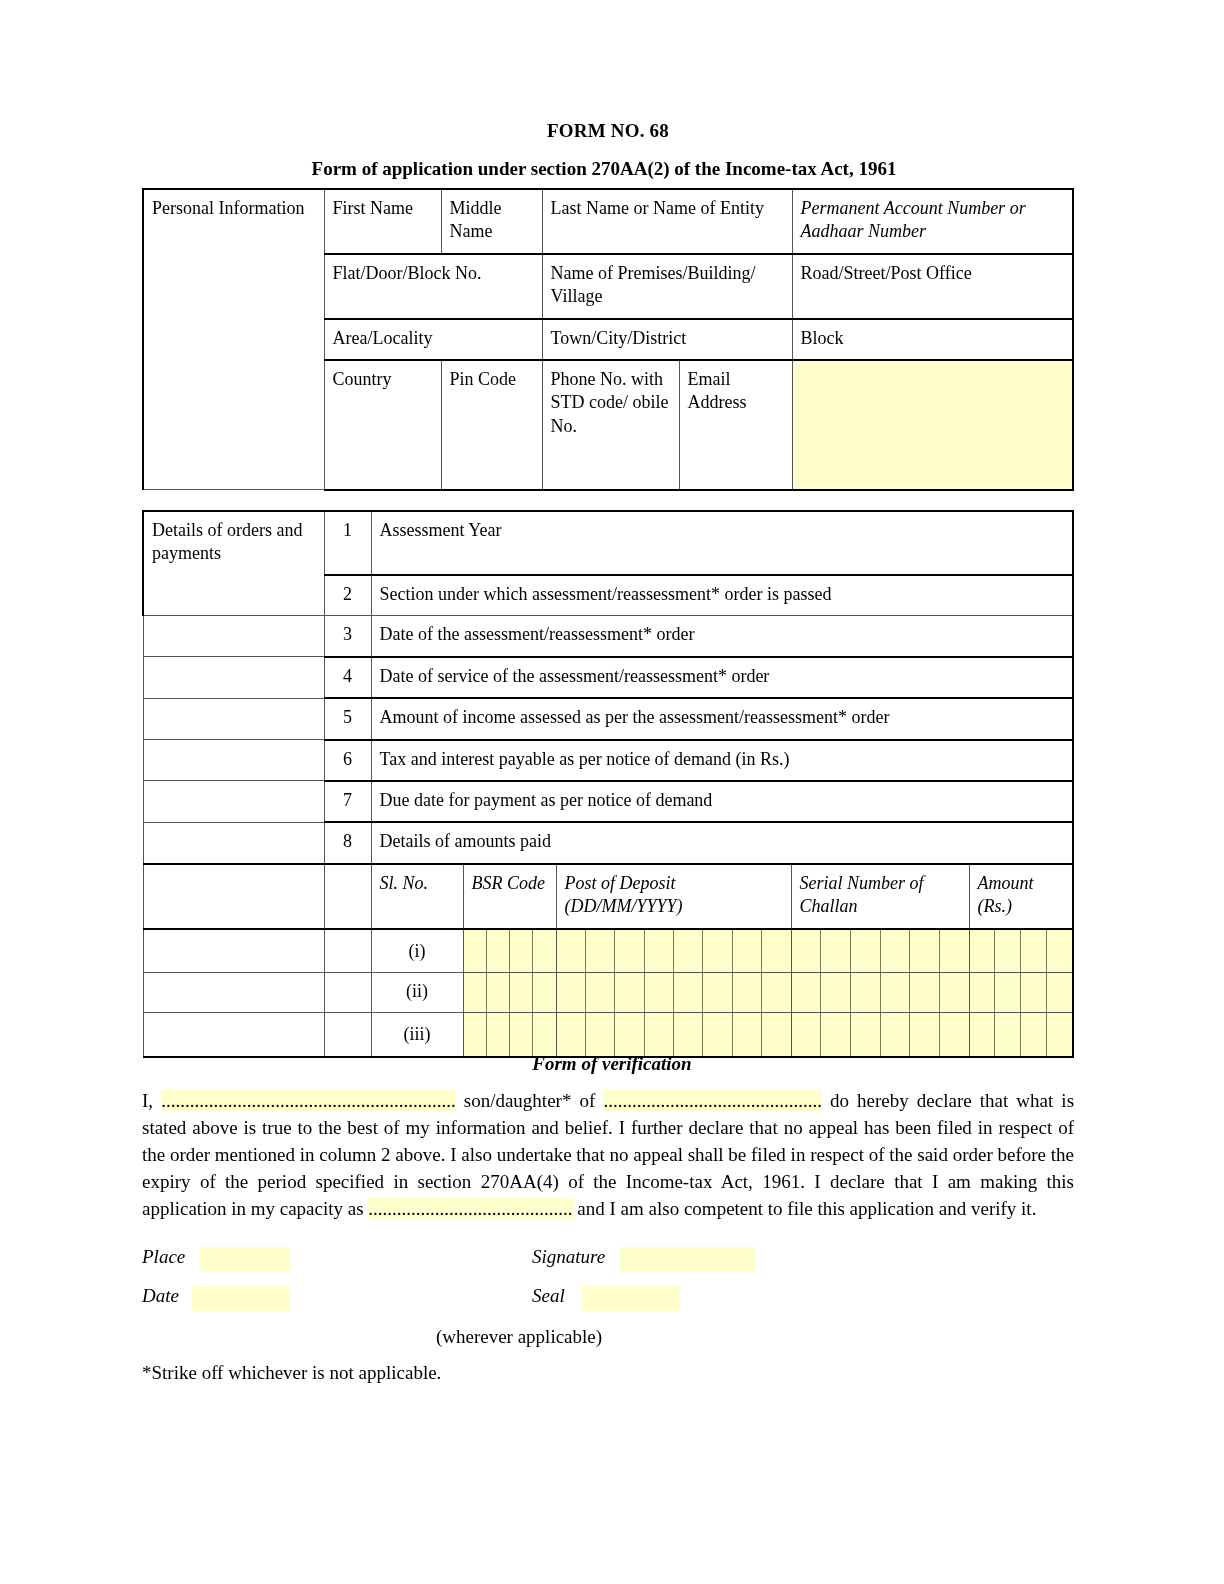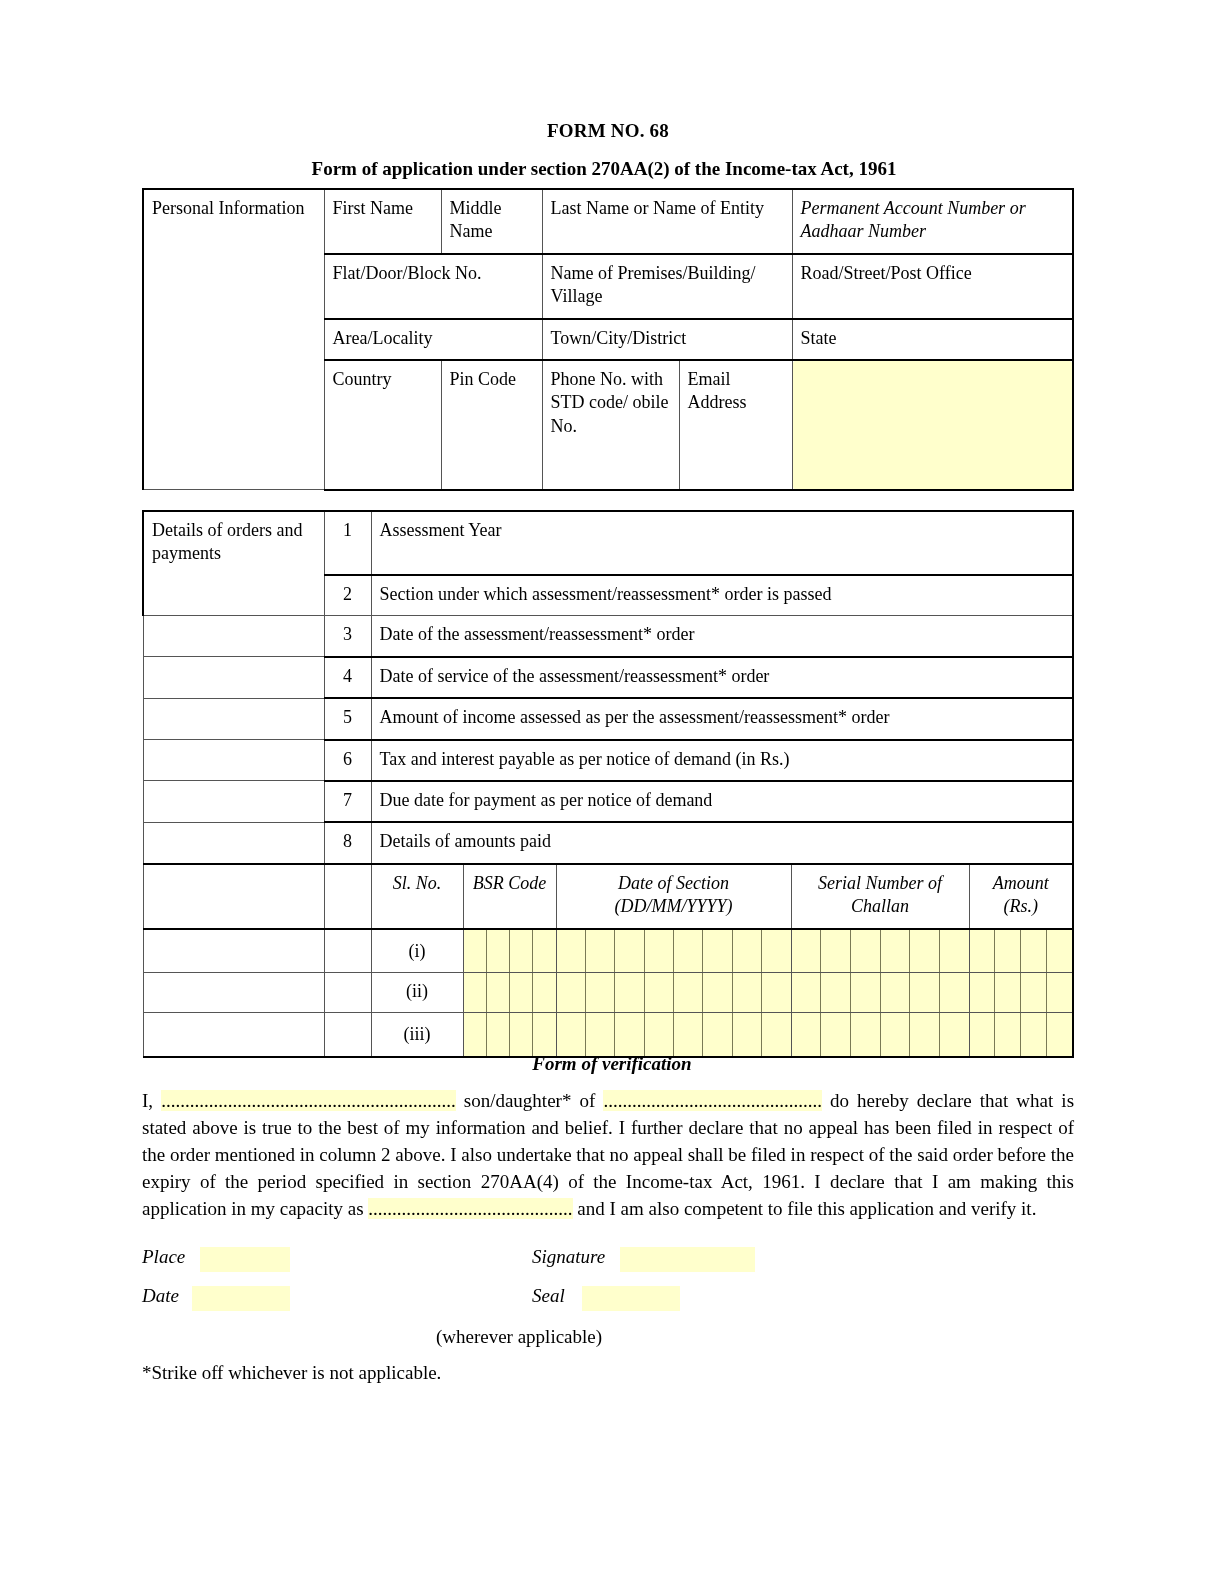--- a/index.html
+++ b/index.html
@@ -64,21 +64,20 @@
 
   
   #personal-table { left: 142px; top: 188px; width: 930px; }
 
   
   #orders-table { left: 142px; top: 510px; width: 930px; }
   #orders-table td.idx { text-align: center; padding-left: 2px; padding-right: 2px; }
 
   
   .sub-head {
-    text-align: center;
     font-style: italic;
     padding-top: 9px;
     line-height: 1.28;
   }
 
   
   .boxstrip {
     display: flex;
     width: 100%;
     height: 100%;
@@ -176,21 +175,21 @@
       <td class="thick-top thick-right ital">Permanent Account Number or Aadhaar Number</td>
     </tr>
     <tr>
       <td colspan="2" class="thick-top">Flat/Door/Block No.</td>
       <td colspan="2" class="thick-top">Name of Premises/Building/ Village</td>
       <td class="thick-top thick-right">Road/Street/Post Office</td>
     </tr>
     <tr>
       <td colspan="2" class="thick-top">Area/Locality</td>
       <td colspan="2" class="thick-top">Town/City/District</td>
-      <td class="thick-top thick-right">State</td>
+      <td class="thick-top thick-right">Block</td>
     </tr>
     <tr>
       <td class="thick-top thick-bottom" style="height:112px">Country</td>
       <td class="thick-top thick-bottom">Pin Code</td>
       <td class="thick-top thick-bottom">Phone No. with STD code/ obile No.</td>
       <td class="thick-top thick-bottom">Email Address</td>
       <td class="thick-top thick-bottom thick-right hl"></td>
     </tr>
   </tbody>
     </table>
@@ -245,21 +244,21 @@
       <td></td>
       <td class="idx thick-top">8</td>
       <td colspan="5" class="thick-top thick-right">Details of amounts paid</td>
     </tr>
 
     <tr>
       <td class="thick-top"></td>
       <td class="thick-top"></td>
       <td class="thick-top sub-head">Sl. No.</td>
       <td class="thick-top sub-head">BSR Code</td>
-      <td class="thick-top sub-head">Date of Section (DD/MM/YYYY)</td>
+      <td class="thick-top sub-head">Post of Deposit (DD/MM/YYYY)</td>
       <td class="thick-top sub-head">Serial Number of Challan</td>
       <td class="thick-top thick-right sub-head">Amount (Rs.)</td>
     </tr>
 
     <tr>
       <td class="thick-top"></td>
       <td class="thick-top"></td>
       <td class="thick-top ctr" style="padding-top:10px">(i)</td>
       <td class="thick-top boxcell">
         <div class="boxstrip">

